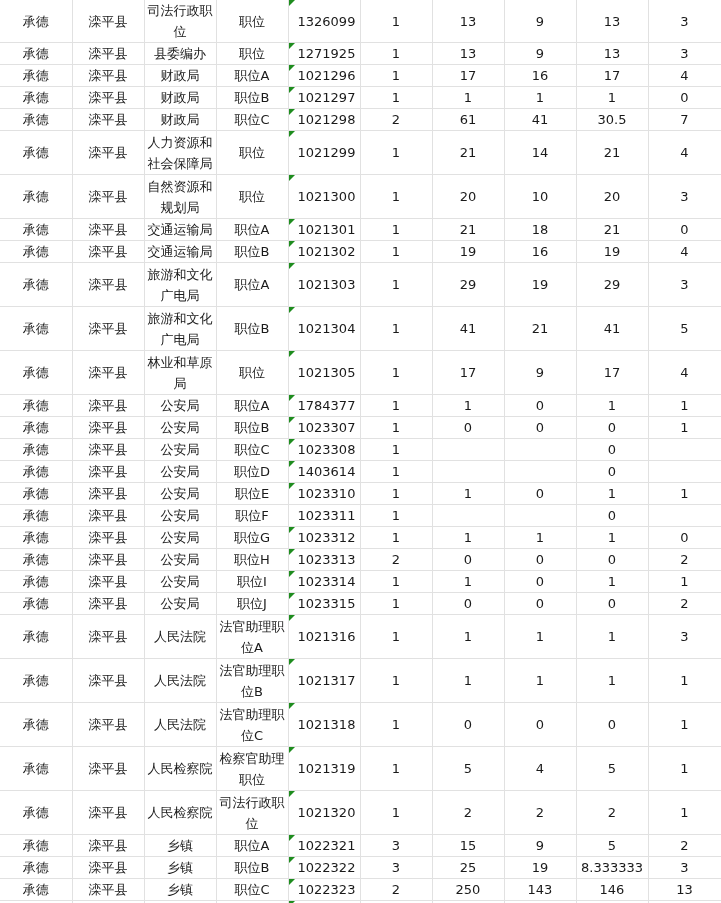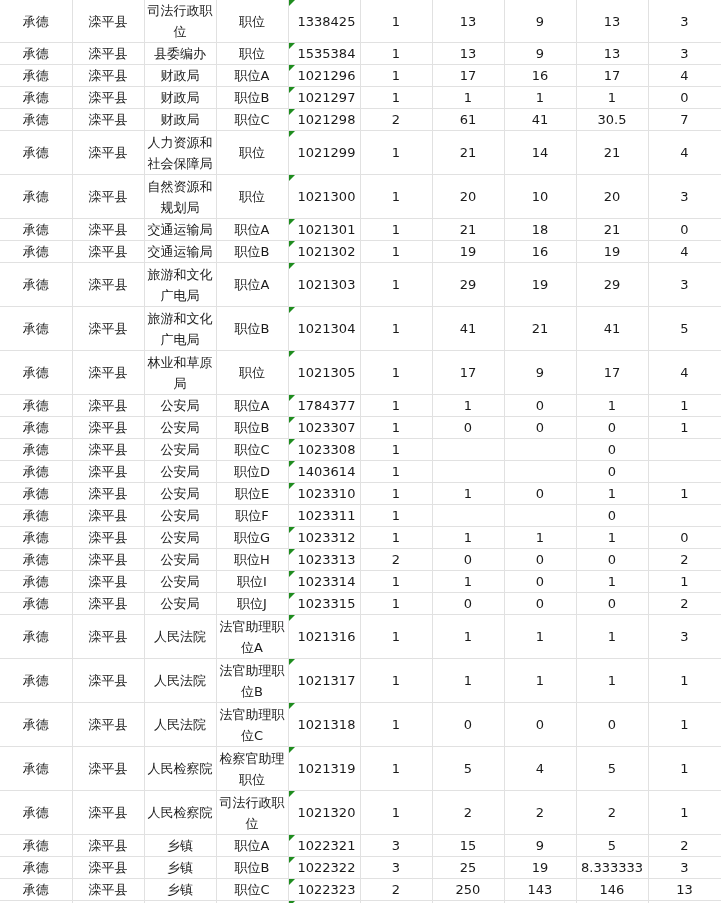--- a/index.html
+++ b/index.html
@@ -72,33 +72,33 @@
       <col>
       <col>
       <col class="last">
   </colgroup>
   <tbody id="sheet-body">
       <tr>
         <td class="cjk">承德</td>
         <td class="cjk">滦平县</td>
         <td class="cjk">司法行政职位</td>
         <td class="cjk">职位</td>
-        <td class="code flag">1338425</td>
+        <td class="code flag">1326099</td>
         <td>1</td>
         <td>13</td>
         <td>9</td>
         <td>13</td>
         <td>3</td>
       </tr>
       <tr>
         <td class="cjk">承德</td>
         <td class="cjk">滦平县</td>
         <td class="cjk">县委编办</td>
         <td class="cjk">职位</td>
-        <td class="code flag">1535384</td>
+        <td class="code flag">1271925</td>
         <td>1</td>
         <td>13</td>
         <td>9</td>
         <td>13</td>
         <td>3</td>
       </tr>
       <tr>
         <td class="cjk">承德</td>
         <td class="cjk">滦平县</td>
         <td class="cjk">财政局</td>

